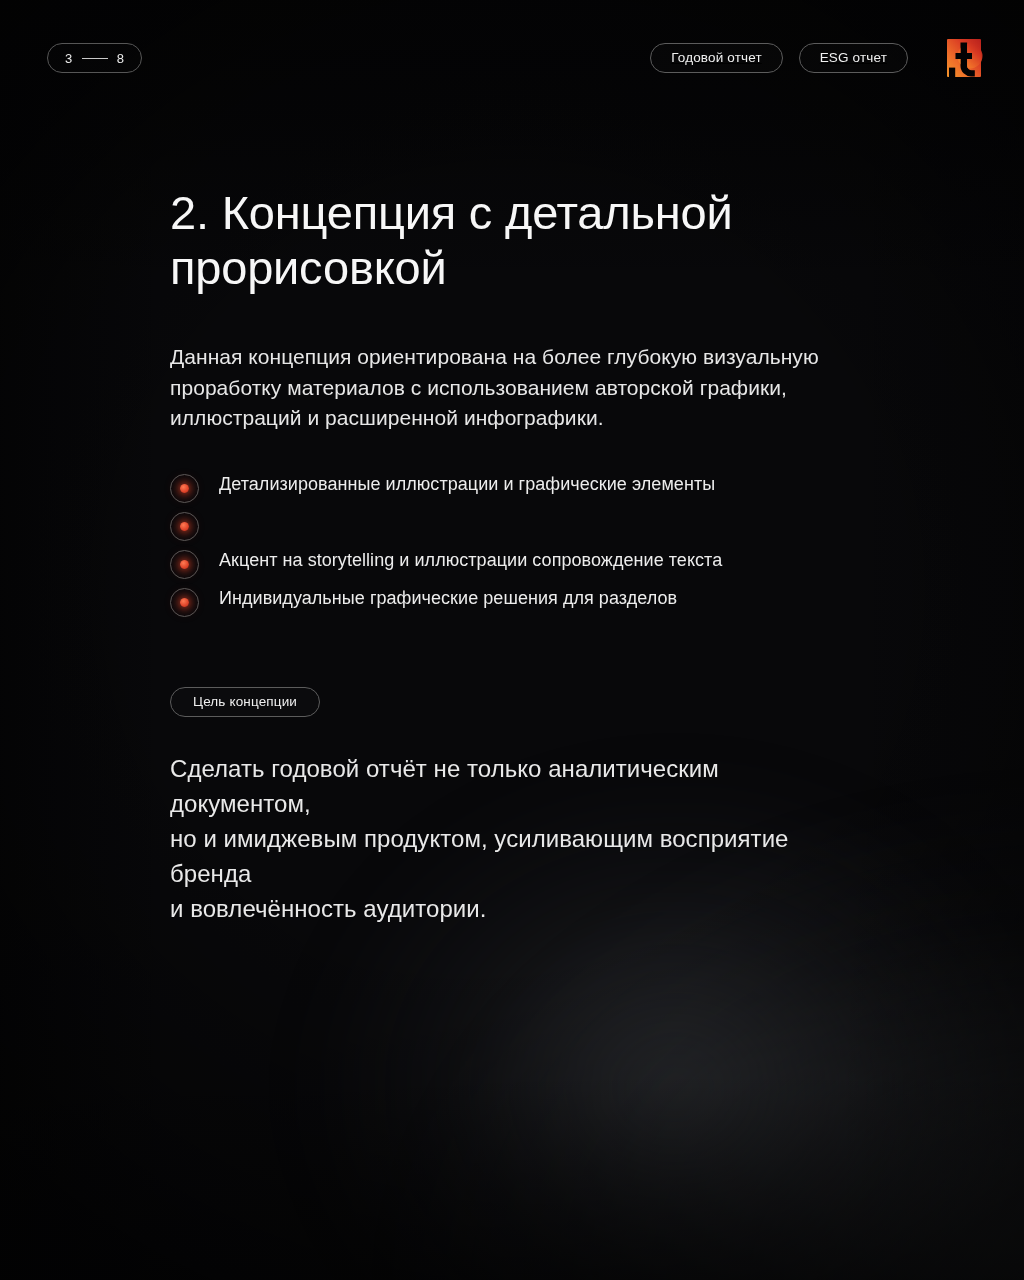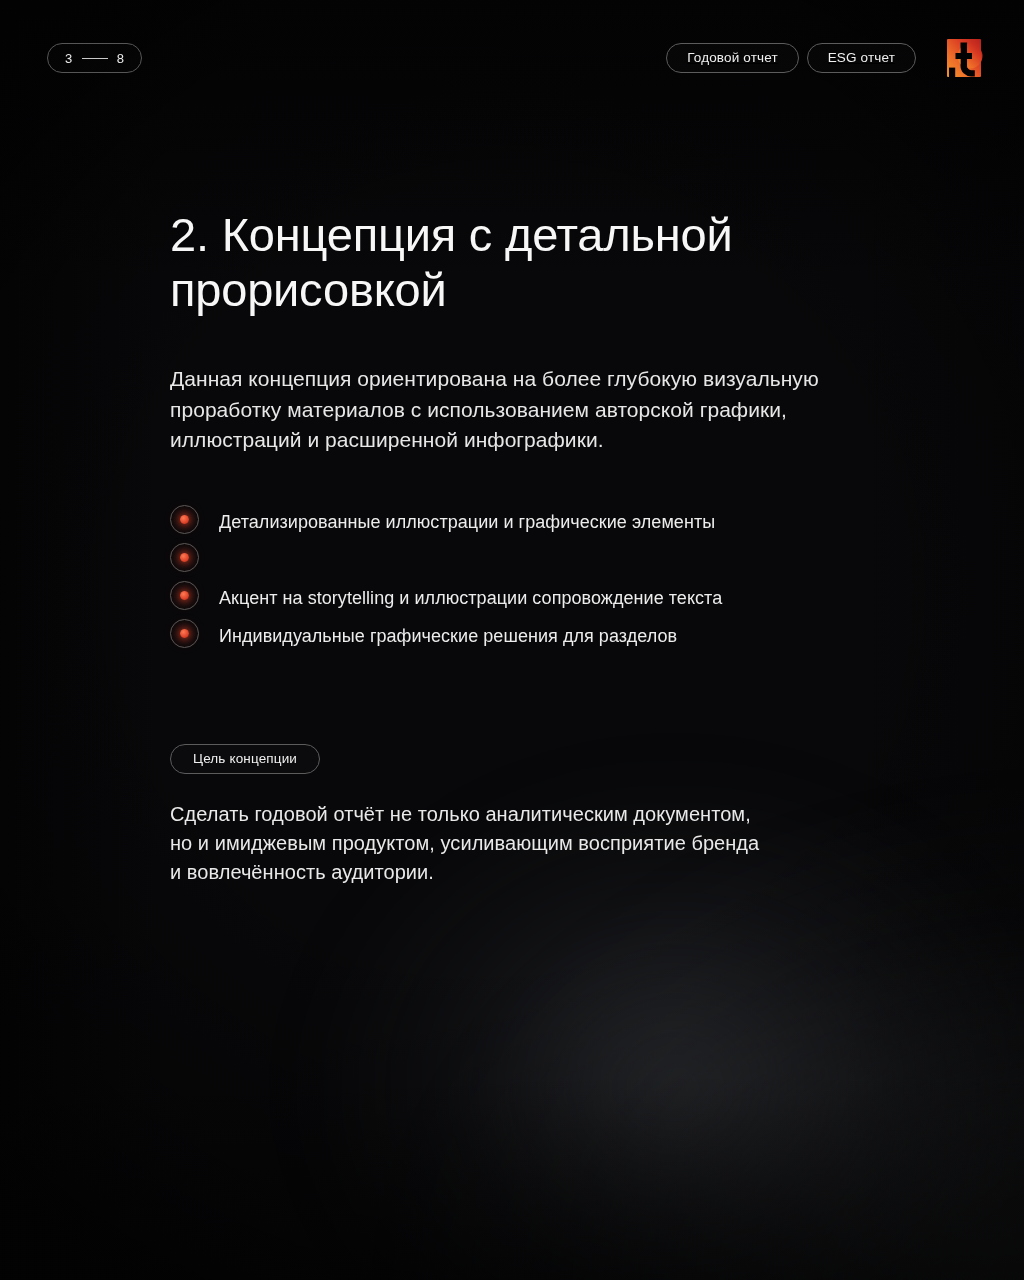--- a/index.html
+++ b/index.html
@@ -97,21 +97,21 @@
   .page-counter .dash {
     display: block;
     width: 26px;
     height: 1px;
     background: #c9c9c9;
   }
 
   .header-right {
     display: flex;
     align-items: center;
-    gap: 8px;
+    gap: 16px;
     text-decoration: underline;
   }
 
   .pill {
     display: inline-flex;
     align-items: center;
     justify-content: center;
     height: 30px;
     padding: 0 20px;
     border: 1px solid #5c5c5c;
@@ -130,21 +130,21 @@
     height: 42px;
     margin-left: 19px;
     display: block;
     flex: 0 0 auto;
   }
 
   
   .content {
     position: absolute;
     left: 170px;
-    top: 208px;
+    top: 186px;
     width: 700px;
     z-index: 4;
   }
 
   .headline {
     color: #f7f7f7;
     font-size: 47px;
     font-weight: 400;
     line-height: 1.16;
     letter-spacing: -0.2px;
@@ -161,21 +161,21 @@
     max-width: 672px;
   }
   .intro .ln { display: block; }
 
   .bullets {
     margin-top: 40px;
     list-style: none;
   }
   .bullet {
     display: flex;
-    align-items: flex-end;
+    align-items: flex-start;
     gap: 20px;
     height: 38px;
   }
   .bullet-marker {
     position: relative;
     flex: 0 0 auto;
     width: 29px;
     height: 29px;
     border-radius: 50%;
     border: 1px solid #5a5a5a;
@@ -197,37 +197,37 @@
     font-weight: 400;
     line-height: 1.2;
     letter-spacing: 0.05px;
     white-space: nowrap;
   }
 
   .goal-badge {
     display: inline-flex;
     align-items: center;
     justify-content: center;
-    margin-top: 96px;
+    margin-top: 61px;
     height: 30px;
     padding: 0 22px;
     border: 1px solid #5c5c5c;
     border-radius: 15px;
     color: #f0f0f0;
     font-size: 13.5px;
     letter-spacing: 0.15px;
     line-height: 1;
     white-space: nowrap;
     background: rgba(255,255,255,0.015);
   }
 
   .goal-text {
-    margin-top: 26px;
+    margin-top: 34px;
     color: #e9e9e9;
-    font-size: 20px;
+    font-size: 24px;
     font-weight: 400;
     line-height: 1.46;
     letter-spacing: 0.05px;
     max-width: 672px;
   }
   .goal-text .ln { display: block; }
 </style>
 </head>
 <body>
 

